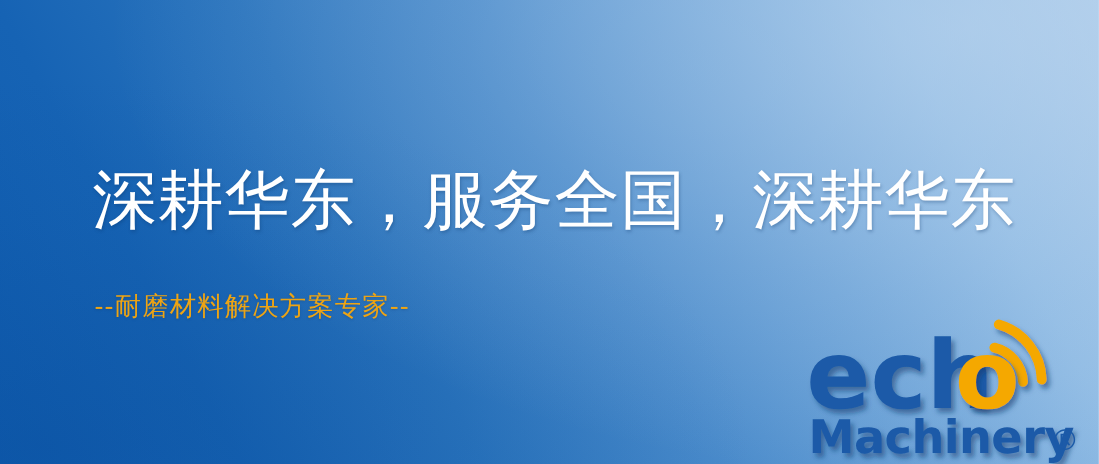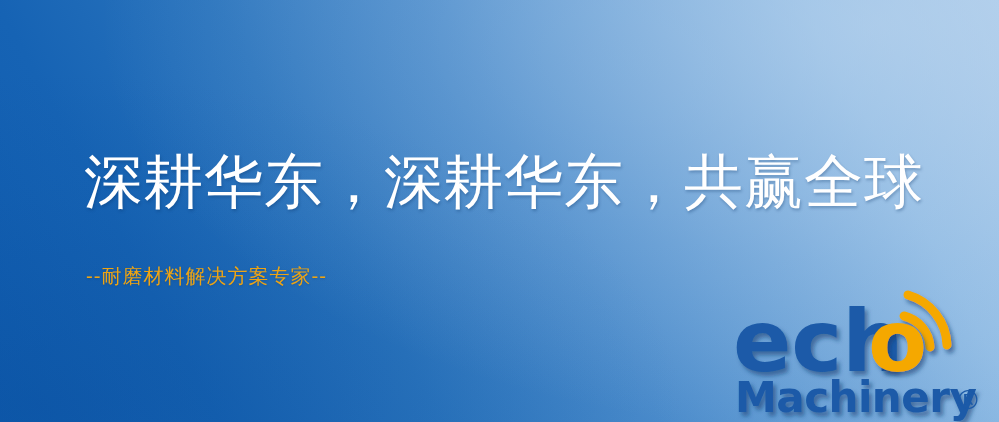--- a/index.html
+++ b/index.html
@@ -49,21 +49,21 @@
     letter-spacing: 1px;
     white-space: nowrap;
     text-shadow: 1px 2px 3px rgba(10,50,100,0.30);
   }
 
   
   #subtitle {
     left: 86px;
     top: 266px;
     font-family: "DejaVu Serif", "Liberation Serif", serif;
-    font-size: 20px;
+    font-size: 24px;
     line-height: 1;
     color: #eda414;
     letter-spacing: 1px;
     white-space: nowrap;
     text-shadow: 0 1px 2px rgba(20,60,110,0.30);
   }
 
   
   #logo {
     right: 8px;
@@ -77,21 +77,21 @@
     top: 0;
     width: 260px;
     height: 135px;
   }
 </style>
 </head>
 <body>
 
 <div id="banner">
 
-  <div class="layer" id="headline">深耕华东，深耕华东，共赢全球</div>
+  <div class="layer" id="headline">深耕华东，服务全国，深耕华东</div>
 
   <div class="layer" id="subtitle">--耐磨材料解决方案专家--</div>
 
   <div class="layer" id="logo">
     <svg id="logo-wordmark" viewBox="0 0 260 135" xmlns="http://www.w3.org/2000/svg">
       <defs>
         <filter id="dropsh" x="-25%" y="-25%" width="160%" height="160%">
           <feDropShadow dx="3" dy="4" stdDeviation="2.2" flood-color="#0b3a6e" flood-opacity="0.55"></feDropShadow>
         </filter>
       </defs>

